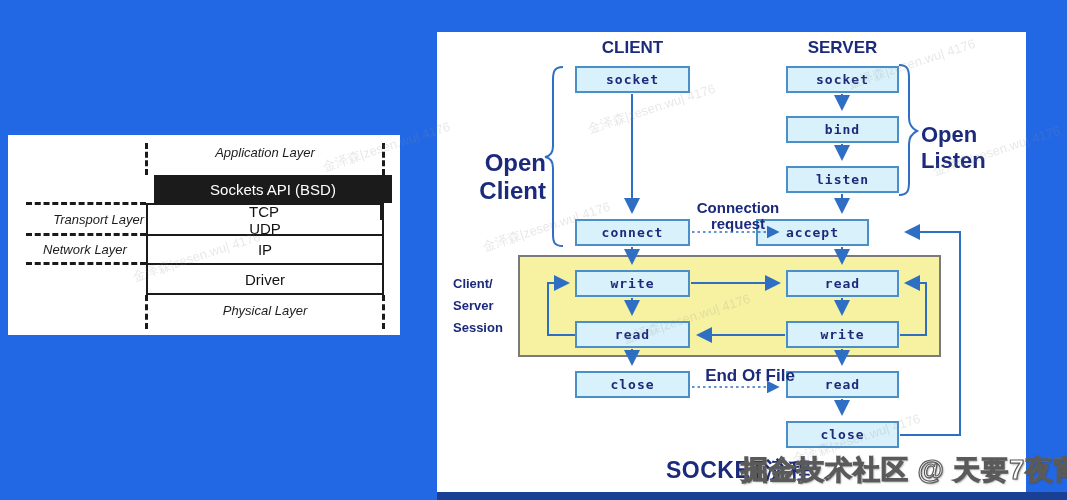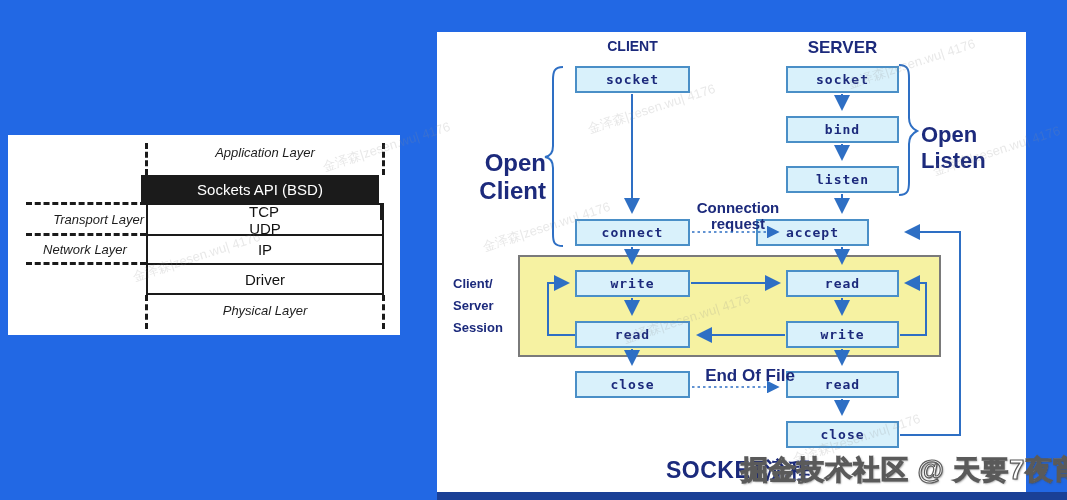--- a/index.html
+++ b/index.html
@@ -9,21 +9,21 @@
   .panel{position:absolute;background:#ffffff;}
   #left-panel{left:8px;top:135px;width:392px;height:200px;}
   #right-panel{left:437px;top:32px;width:589px;height:460px;}
   #bottom-strip{position:absolute;left:437px;top:492px;width:630px;height:8px;background:#1a4096;}
 
   
   .lp-text{position:absolute;color:#1d1d1d;}
   .lp-italic{font-style:italic;font-size:13px;}
   .lp-row{box-sizing:border-box;border:2px solid #1a1a1a;display:flex;align-items:center;
           justify-content:center;font-size:15px;color:#111;background:#fff;flex-direction:column;}
-  #sockets-bar{position:absolute;left:133px;top:40px;width:238px;height:28px;background:#1b1b1b;
+  #sockets-bar{position:absolute;left:146px;top:40px;width:238px;height:28px;background:#1b1b1b;
                color:#fff;display:flex;align-items:center;justify-content:center;font-size:15px;}
   .dashv{position:absolute;width:0;border-left:3px dashed #1a1a1a;}
   .dashh{position:absolute;height:0;border-top:3px dashed #1a1a1a;}
 
   
   .flow-box{position:absolute;box-sizing:border-box;width:115px;height:27px;background:#d9f1fb;
             border:2px solid #4a8fc7;color:#1c2a7c;display:flex;align-items:center;justify-content:center;
             font-family:"DejaVu Sans Mono",monospace;font-weight:bold;font-size:13px;letter-spacing:1px;}
   .navy{position:absolute;color:#1c2a7c;font-weight:bold;}
   #session-box{position:absolute;left:518px;top:255px;width:423px;height:102px;background:#f6f2a2;
@@ -70,21 +70,21 @@
     <div class="dashv" style="left:374px;top:160px;height:34px;"></div>
     <div class="dashh" style="left:18px;top:67px;width:120px;"></div>
     <div class="dashh" style="left:18px;top:98px;width:120px;"></div>
     <div class="dashh" style="left:18px;top:127px;width:120px;"></div>
   </div>
 
   <div id="right-panel" class="panel"></div>
 
   <div id="session-box"></div>
 
-  <div class="navy" style="left:575px;top:38px;width:115px;text-align:center;font-size:14px;">CLIENT</div>
+  <div class="navy" style="left:575px;top:38px;width:115px;text-align:center;font-size:17px;">CLIENT</div>
   <div class="navy" style="left:786px;top:38px;width:113px;text-align:center;font-size:17px;">SERVER</div>
 
   <div class="flow-box" style="left:575px;top:66px;">socket</div>
   <div class="flow-box" style="left:575px;top:219px;">connect</div>
   <div class="flow-box" style="left:575px;top:270px;">write</div>
   <div class="flow-box" style="left:575px;top:321px;">read</div>
   <div class="flow-box" style="left:575px;top:371px;">close</div>
 
   <div class="flow-box" style="left:786px;top:66px;width:113px;">socket</div>
   <div class="flow-box" style="left:786px;top:116px;width:113px;">bind</div>

